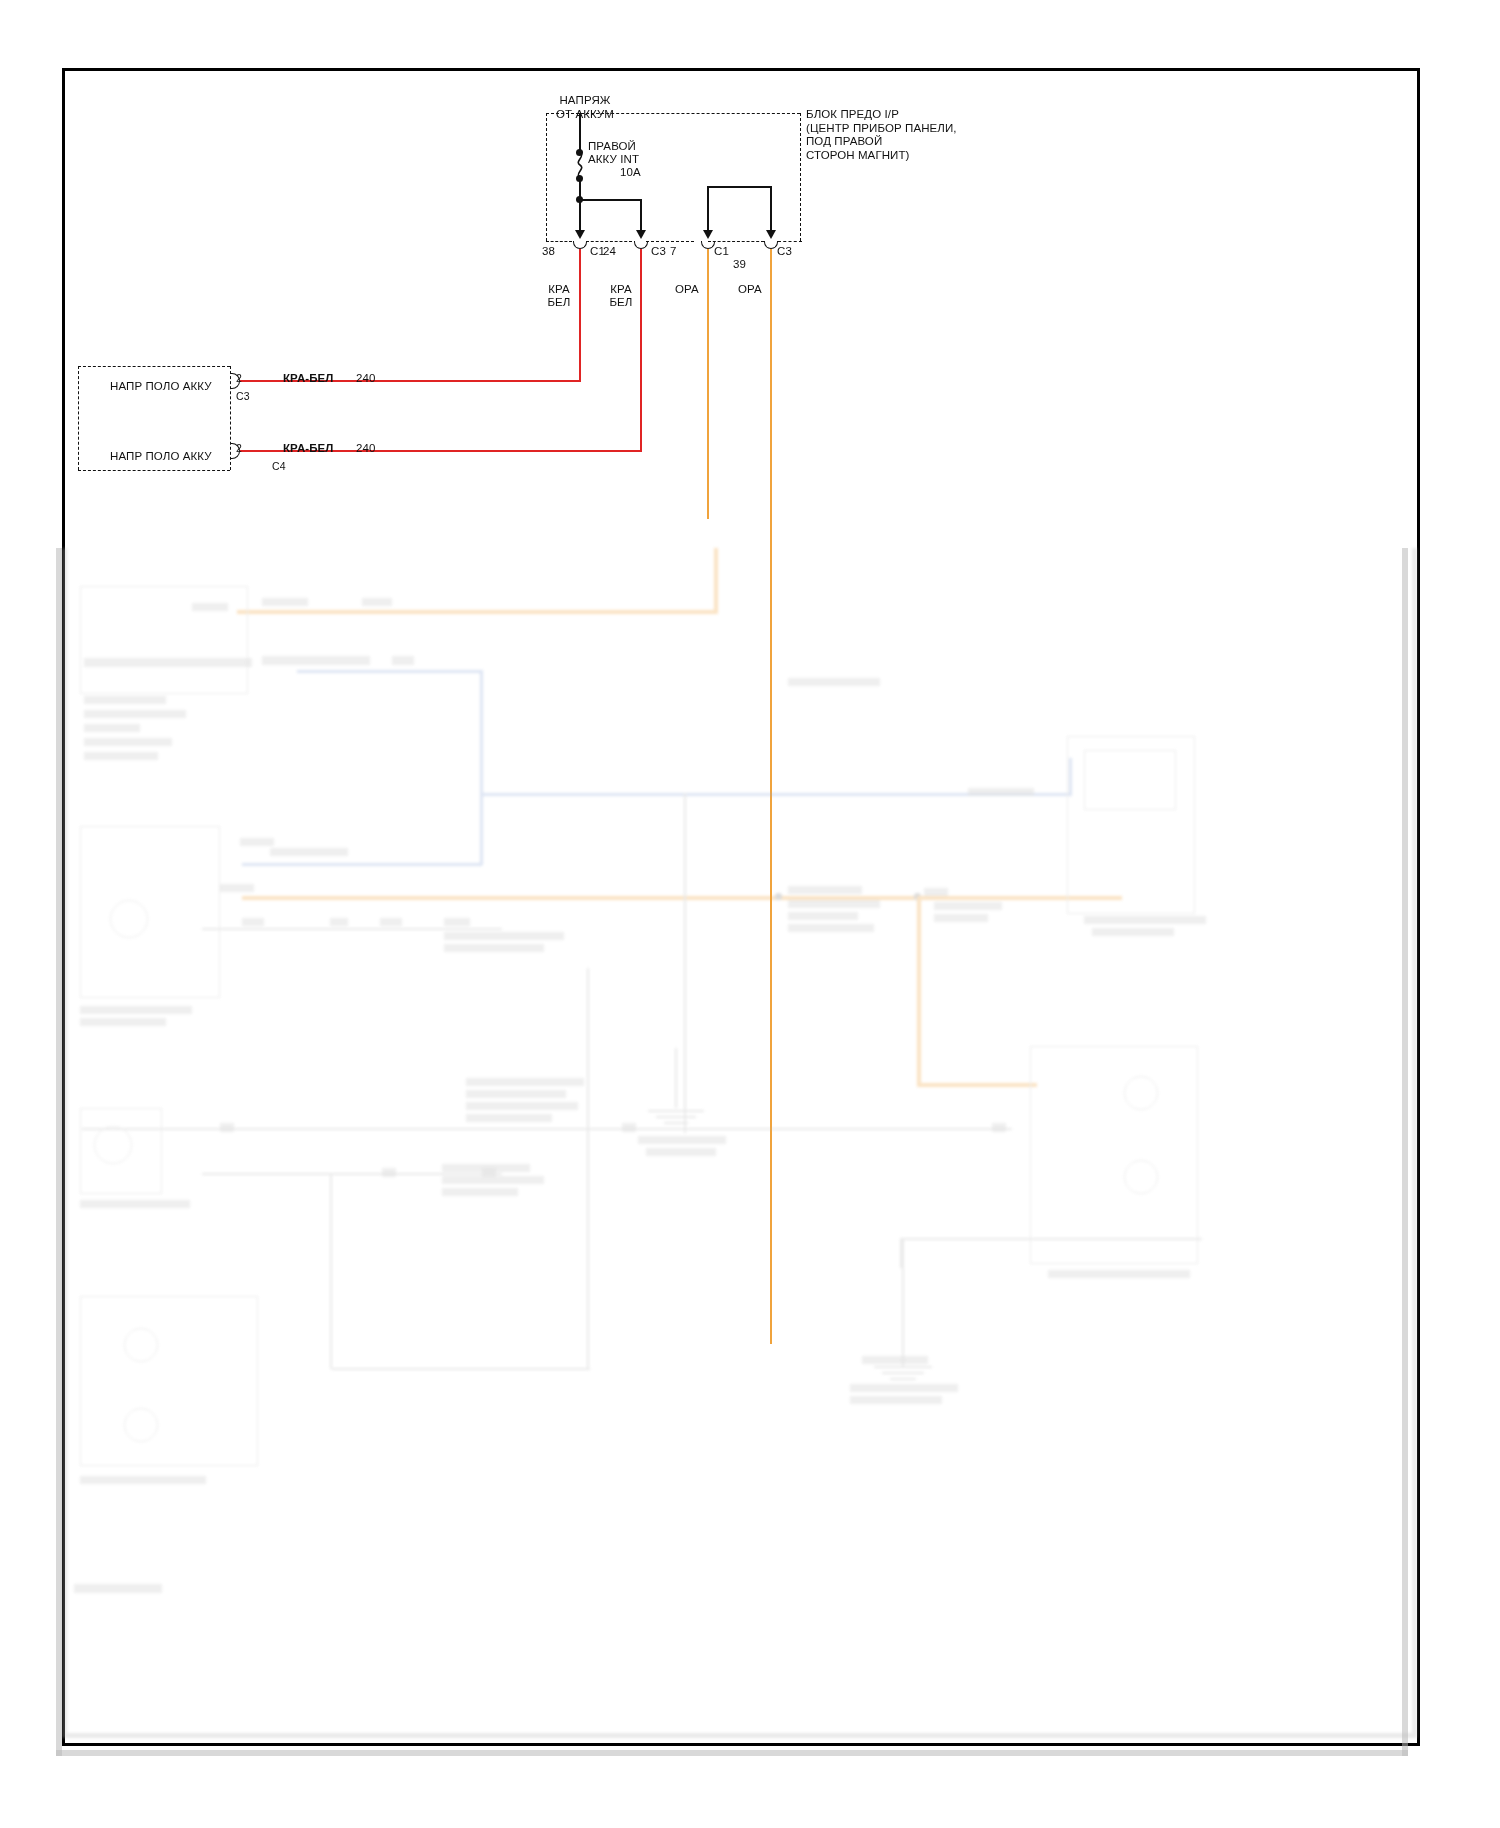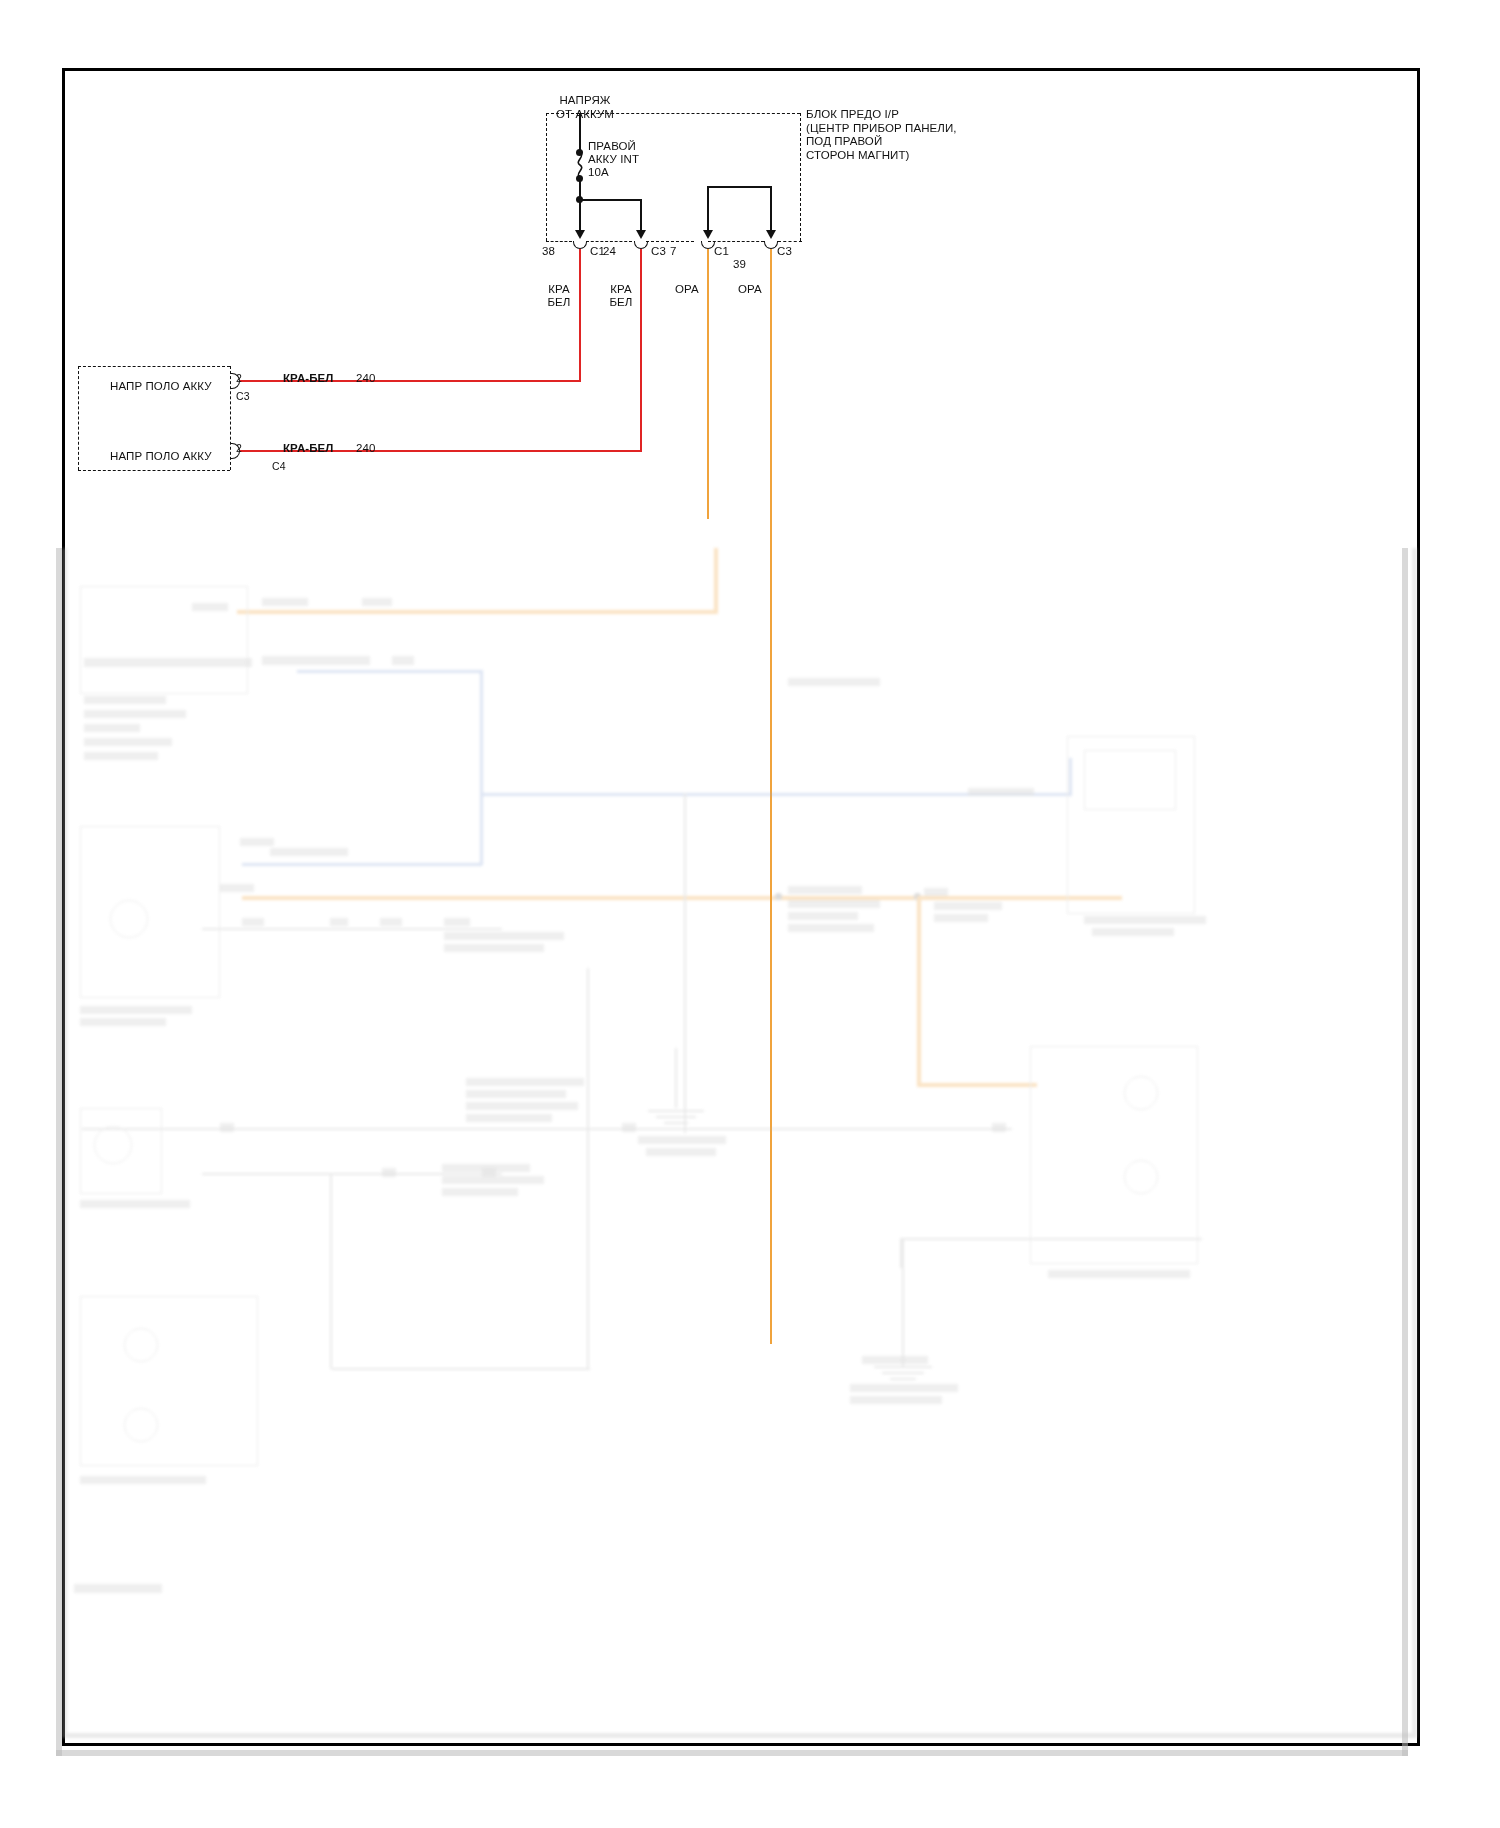--- a/index.html
+++ b/index.html
@@ -165,21 +165,21 @@
   <div class="dot" style="left:576.3px; top:149px;"></div>
 
   <svg class="fuse" style="left:573px; top:152px;" viewBox="0 0 14 26">
     <path d="M7 0 C 13 5, 1 9, 7 13 C 13 17, 1 21, 7 26" stroke="#111" stroke-width="1.6" fill="none"></path>
   </svg>
 
   <div class="dot" style="left:576.3px; top:175px;"></div>
 
   <div class="t" style="left:588px; top:140px;">ПРАВОЙ</div>
   <div class="t" style="left:588px; top:153px;">АККУ INT</div>
-  <div class="t" style="left:588px; top:166px;">10A</div>
+  <div class="t" style="left:620px; top:166px;">10A</div>
 
   <div class="ln v1px" style="left:579px; top:178px; height:22px;"></div>
 
   <div class="dot" style="left:576.3px; top:196px;"></div>
 
   <div class="ln h1px" style="left:579px; top:199px; width:62px;"></div>
 
   <div class="ln v1px" style="left:579px; top:199px; height:33px;"></div>
 
   <div class="ln v1px" style="left:640px; top:199px; height:33px;"></div>

